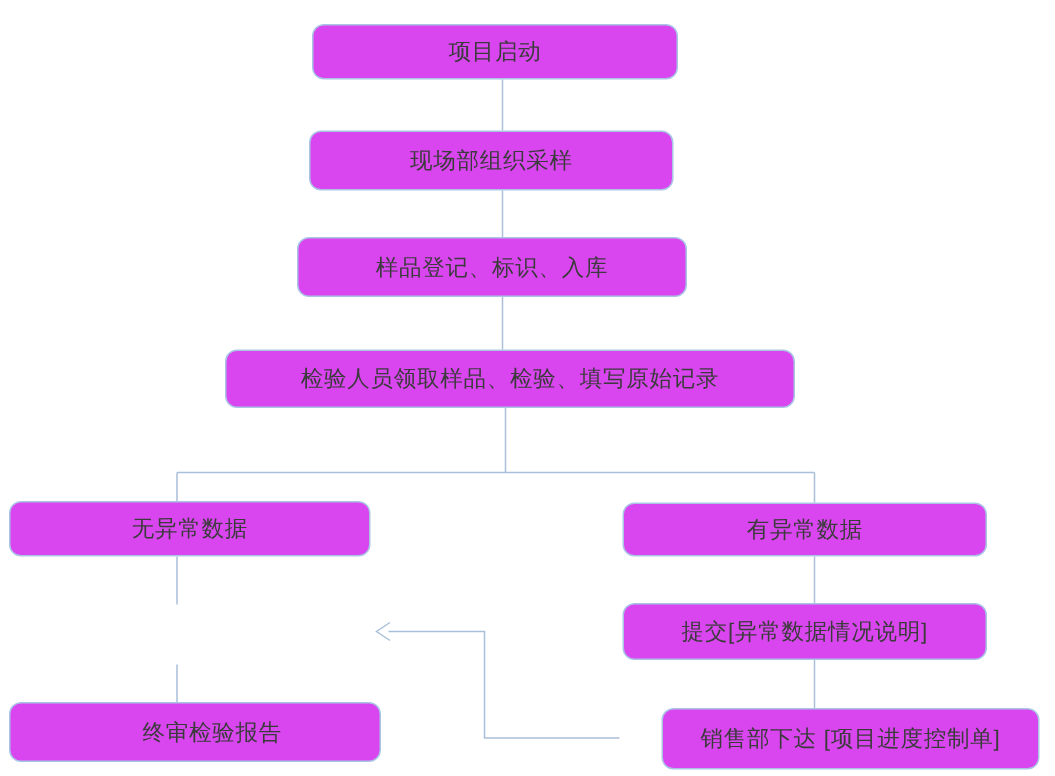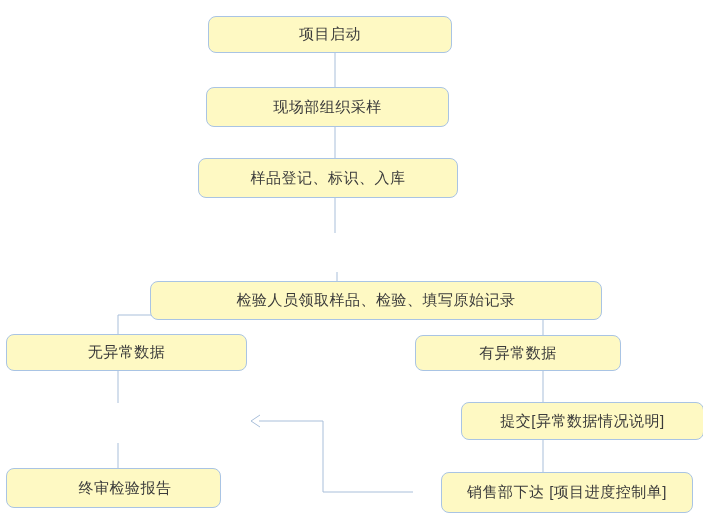--- a/index.html
+++ b/index.html
@@ -14,42 +14,42 @@
   .edges-svg {
     position: absolute;
     left: 0; top: 0;
     width: 703px; height: 517px;
     z-index: 1;
   }
   .node {
     position: absolute;
     z-index: 2;
     box-sizing: border-box;
-    background: #fef9c3;
+    background: #d946ef;
     border: 1px solid #a9c4e4;
     border-radius: 8px;
     color: #3b3b3b;
     font-size: 15px;
     display: flex;
     align-items: center;
     justify-content: center;
     text-align: center;
     letter-spacing: 0.5px;
     white-space: nowrap;
   }
   
   .n-start        { left: 208px; top: 16px;  width: 244px; height: 37px; }
   .n-sampling     { left: 206px; top: 87px;  width: 243px; height: 40px; }
   .n-registration { left: 198px; top: 158px; width: 260px; height: 40px; }
-  .n-inspection   { left: 150px; top: 233px; width: 452px; height: 39px; margin-top: 48px; }
+  .n-inspection   { left: 150px; top: 233px; width: 380px; height: 39px; }
   .n-no-abnormal  { left: 6px;   top: 334px; width: 241px; height: 37px; text-align: center; }
   .n-write-report { left: 6px;   top: 403px; width: 241px; height: 40px; }
-  .n-final-review { left: 6px;   top: 468px; width: 215px; height: 40px; padding-left: 23px; }
-  .n-has-abnormal { left: 415px; top: 335px; width: 206px; height: 36px; }
-  .n-submit       { left: 415px; top: 402px; width: 243px; height: 38px; margin-left: 46px; }
+  .n-final-review { left: 6px;   top: 468px; width: 248px; height: 40px; padding-left: 23px; }
+  .n-has-abnormal { left: 415px; top: 335px; width: 243px; height: 36px; }
+  .n-submit       { left: 415px; top: 402px; width: 243px; height: 38px; }
   .n-sales        { left: 413px; top: 472px; width: 252px; height: 41px; margin-left: 28px; }
 </style>
 </head>
 <body>
 
 <div class="canvas">
 
   <svg class="edges-svg" viewBox="0 0 703 517" fill="none" stroke="#a9bfda" stroke-width="1">
     <path d="M335,53 V87"></path>
     <path d="M335,127 V158"></path>

